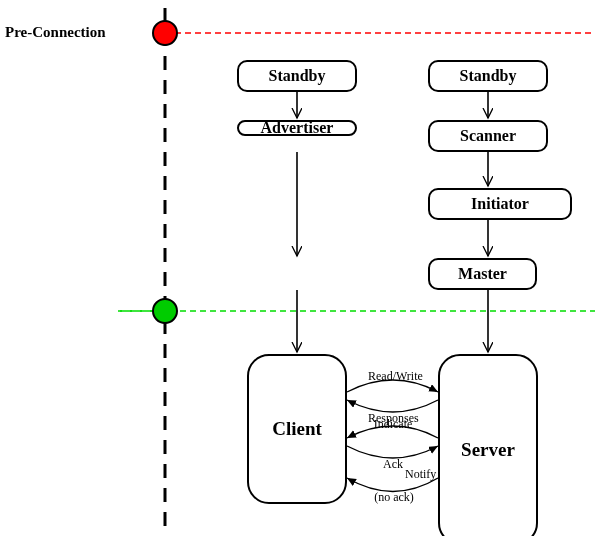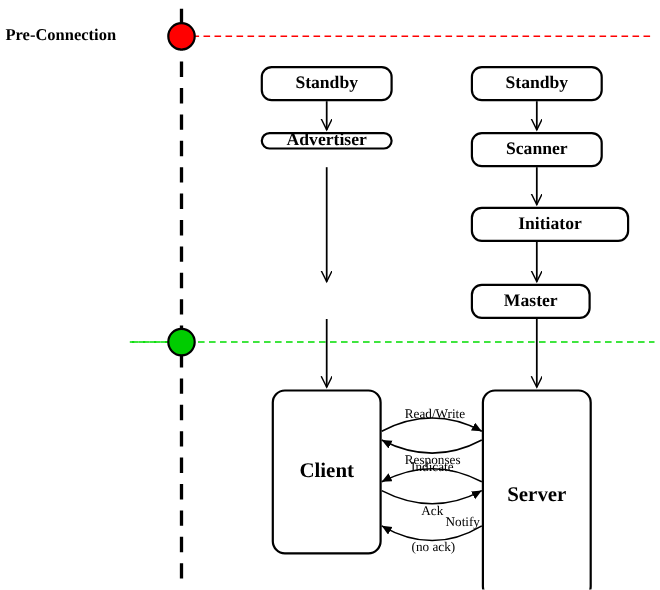--- a/index.html
+++ b/index.html
@@ -35,21 +35,21 @@
     align-items: center;
     justify-content: center;
     font-weight: bold;
     font-size: 16px;
     padding: 0;
     box-sizing: border-box;
   }
   .big-node {
     position: absolute;
     border: 2px solid #000;
-    border-radius: 12px;
+    border-radius: 22px;
     background: #fff;
     display: flex;
     align-items: center;
     justify-content: center;
     font-weight: bold;
     font-size: 19px;
     box-sizing: border-box;
   }
 
   .msg {

